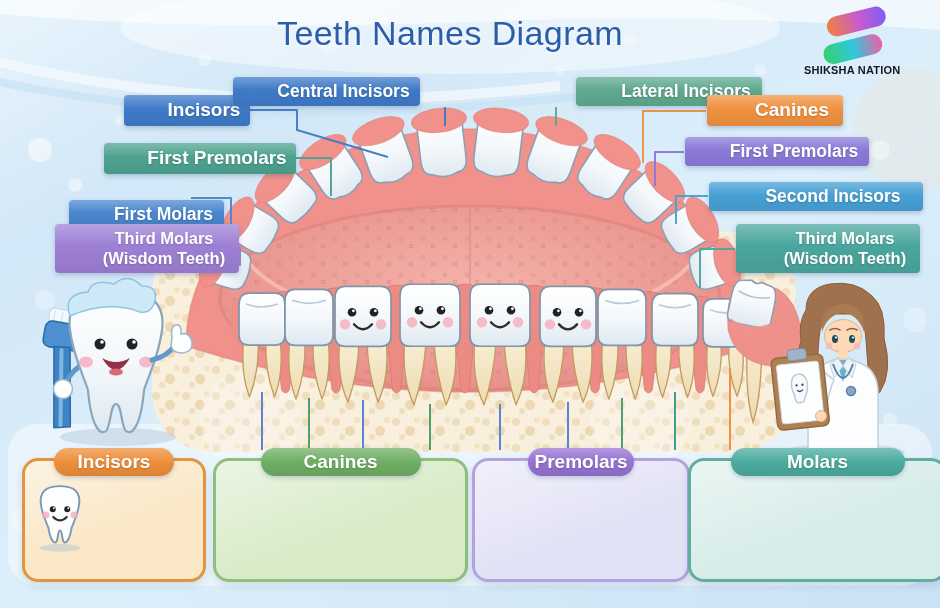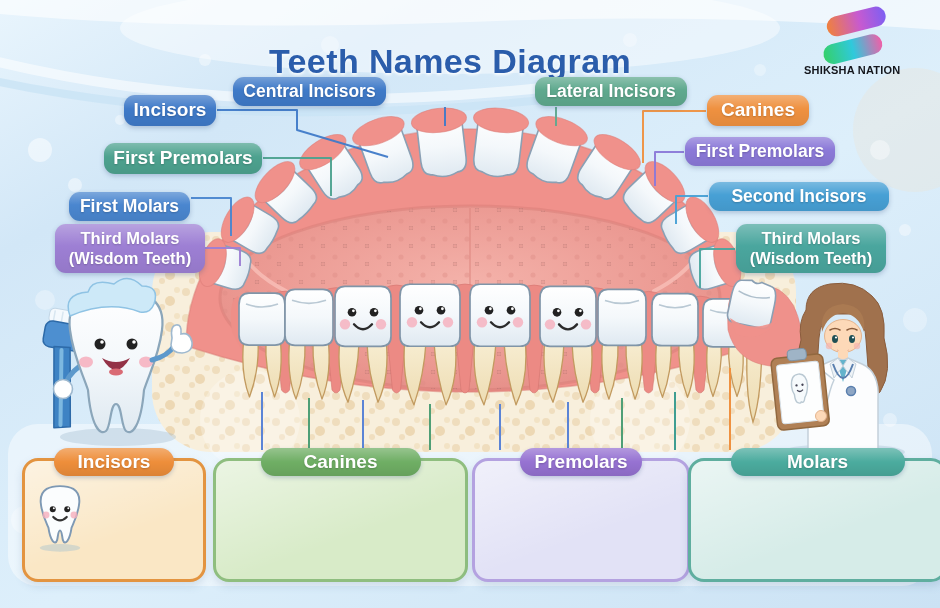--- a/index.html
+++ b/index.html
@@ -2,56 +2,56 @@
 <html><head>
 <meta charset="utf-8">
 <style>
   html,body{margin:0;padding:0;}
   #canvas{position:relative;width:940px;height:608px;overflow:hidden;
     font-family:"Liberation Sans",sans-serif;
     background:linear-gradient(150deg,#e9f5fd 0%,#d2e7f7 22%,#ddeffb 55%,#cbe2f4 100%);}
   svg{display:block;}
   #scene{position:absolute;left:0;top:0;}
   .pill{position:absolute;display:flex;align-items:center;justify-content:center;
-    color:#fff;font-weight:700;border-radius:11px;text-align:center;line-height:1.18;
+    color:#fff;font-weight:700;border-radius:4px;text-align:center;line-height:1.18;
     box-shadow:0 2px 5px rgba(50,80,130,.28);
     background-image:linear-gradient(180deg,rgba(255,255,255,.28),rgba(255,255,255,0) 45%,rgba(0,0,0,.06));
-    text-shadow:0 1px 2px rgba(0,0,0,.2);}
+    text-shadow:0 1px 2px rgba(0,0,0,.2);padding-left:34px;}
   #p-inc{left:124px;top:95px;width:92px;height:31px;font-size:19px;}
   #p-cen{left:233px;top:77px;width:153px;height:29px;font-size:17.5px;}
   #p-fpl{left:104px;top:143px;width:158px;height:31px;font-size:19px;}
-  #p-fml{left:69px;top:192px;width:121px;height:29px;font-size:17.5px;}
+  #p-fml{left:69px;top:200px;width:121px;height:29px;font-size:17.5px;}
   #p-tml{left:55px;top:224px;width:150px;height:49px;font-size:16.5px;}
-  #p-lat{left:535px;top:77px;width:152px;height:29px;font-size:17.5px;}
+  #p-lat{left:576px;top:77px;width:152px;height:29px;font-size:17.5px;}
   #p-can{left:707px;top:95px;width:102px;height:31px;font-size:19px;}
   #p-fpr{left:685px;top:137px;width:150px;height:29px;font-size:17.5px;}
   #p-spr{left:709px;top:182px;width:180px;height:29px;font-size:17.5px;}
   #p-tmr{left:736px;top:224px;width:150px;height:49px;font-size:16.5px;}
   .card{position:absolute;border-radius:16px;border:3px solid;top:458px;height:118px;
     box-shadow:0 4px 9px rgba(80,110,150,.18);
     background-image:linear-gradient(160deg,rgba(255,255,255,.5),rgba(255,255,255,0) 60%);}
   #c0{left:22px;width:178px;}
   #c1{left:213px;width:249px;}
   #c2{left:472px;width:212px;}
   #c3{left:688px;width:245px;padding-left:8px;}
   .card-pill{position:absolute;top:-13px;left:50%;transform:translateX(-50%);height:28px;
     display:flex;align-items:center;justify-content:center;border-radius:15px;color:#fff;
     font-weight:700;font-size:19px;box-shadow:0 2px 4px rgba(50,80,130,.25);
     background-image:linear-gradient(180deg,rgba(255,255,255,.28),rgba(255,255,255,0) 50%,rgba(0,0,0,.08));
     text-shadow:0 1px 2px rgba(0,0,0,.2);}
   #c0 .card-pill{width:120px;}
   #c1 .card-pill{width:160px;}
-  #c2 .card-pill{width:122px;}
+  #c2 .card-pill{width:106px;}
   #c3 .card-pill{width:174px;}
   .card-body{display:flex;align-items:center;gap:6px;padding:20px 7px 4px 8px;}
   .mini-tooth{flex:0 0 54px;}
   .card-desc{font-size:14px;font-weight:700;color:#3d4856;line-height:1.32;}
   #page-title{position:absolute;left:225px;top:14px;width:450px;text-align:center;
-    font-size:34px;font-weight:700;color:#2b5dab;letter-spacing:.4px;
-    text-shadow:0 2px 3px rgba(255,255,255,.85);margin-top:28px;}
+    font-size:34px;font-weight:400;color:#2b5dab;letter-spacing:.4px;
+    text-shadow:0 2px 3px rgba(255,255,255,.85);}
   #brand{position:absolute;right:16px;top:6px;width:120px;text-align:left;}
   #brand-name{font-size:11px;font-weight:700;color:#14161c;letter-spacing:.2px;margin-top:-4px;}
 </style>
 </head>
 <body>
 
 <div id="canvas">
 
 <svg id="scene" width="940" height="608" viewBox="0 0 940 608">
   <defs>

